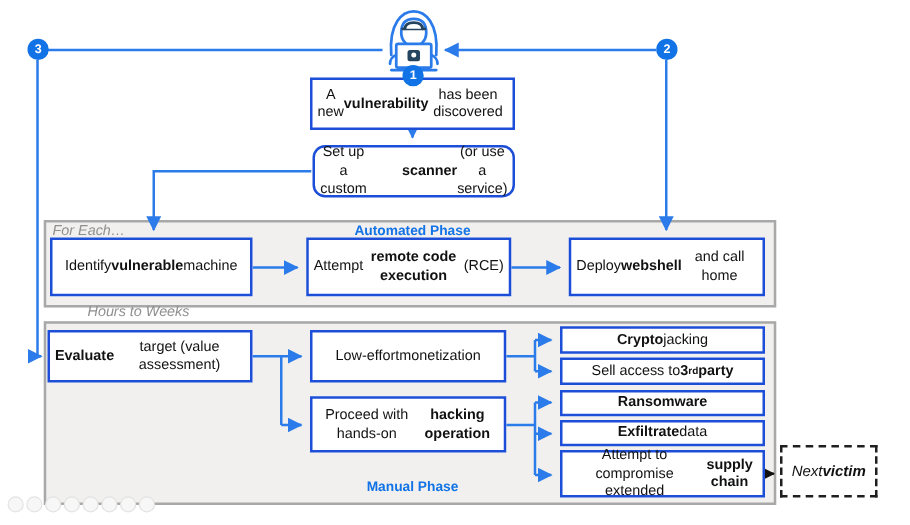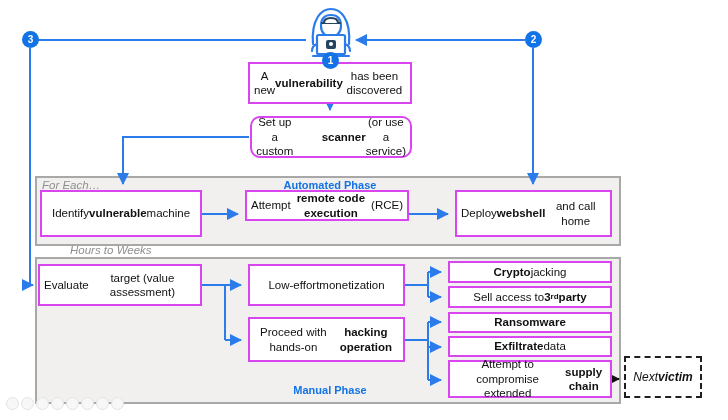--- a/index.html
+++ b/index.html
@@ -12,21 +12,21 @@
   .phase{
     position:absolute;z-index:0;background:#f1f0ee;border:2px solid #a8a8a8;box-sizing:border-box;
   }
   .phase-label{
     position:absolute;z-index:3;color:#1273e6;font-weight:700;font-size:11px;text-align:center;
   }
   .context-label{
     position:absolute;z-index:3;color:#8f8f8f;font-style:italic;font-size:11.5px;
   }
   .node{
-    position:absolute;z-index:2;background:#fff;border:2px solid #d946ef;box-sizing:border-box;
+    position:absolute;z-index:2;background:#fff;border:2px solid #1d4ed8;box-sizing:border-box;
     display:flex;align-items:center;justify-content:center;text-align:center;
     font-size:11.5px;line-height:1.25;padding:2px 4px;
   }
   .node.dashed{border:2px dashed #1f1f1f;font-style:italic;font-size:12px;}
   .badge{
     position:absolute;z-index:4;width:17px;height:17px;border-radius:50%;
     background:#1273e6;color:#fff;font-size:10px;font-weight:700;
     display:flex;align-items:center;justify-content:center;
   }
   .watermark{
@@ -111,34 +111,34 @@
       <span style="font-weight: 700; margin-left: 28px;">scanner</span>
       <span> (or use a service)</span>
     </div>
 
   <div class="node" style="left:40px;top:190px;width:162px;height:47px;">
       <span>Identify </span>
       <span style="font-weight: 700;">vulnerable</span>
       <span> machine</span>
     </div>
 
-  <div class="node" style="left:245px;top:190px;width:164px;height:31px;">
+  <div class="node" style="left:245px;top:190px;width:164px;height:47px;">
       <span>Attempt </span>
       <span style="font-weight: 700;">remote code execution</span>
       <span> (RCE)</span>
     </div>
 
   <div class="node" style="left:455px;top:190px;width:157px;height:47px;">
       <span>Deploy </span>
       <span style="font-weight: 700;">webshell</span>
       <span> and call home</span>
     </div>
 
   <div class="node" style="left:38px;top:264px;width:164px;height:42px;">
-      <span style="font-weight: 400;">Evaluate</span>
+      <span style="font-weight: 700;">Evaluate</span>
       <span> target (value assessment)</span>
     </div>
 
   <div class="node" style="left:248px;top:264px;width:157px;height:42px;">
       <span style="font-weight: 400;">Low-effort</span>
       <span> monetization</span>
     </div>
 
   <div class="node" style="left:248px;top:317px;width:157px;height:45px;">
       <span>Proceed with hands-on </span>

